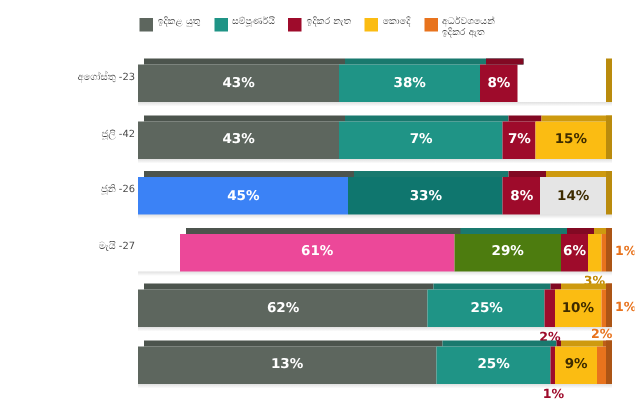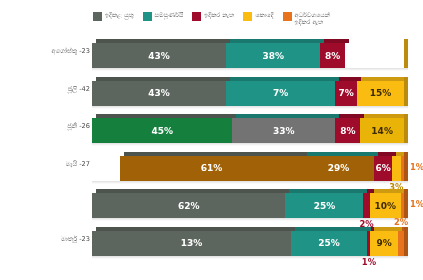--- a/index.html
+++ b/index.html
@@ -137,50 +137,50 @@
           <div class="top3d" style="width: 46.8px; left: 4px; background: rgb(206, 154, 15);"></div>
           <span>15%</span>
         </div>
         <div class="side3d" style="background: rgb(186, 139, 13);"></div>
       </div>
       <div class="shadow"></div>
     </div>
     <div class="row" style="top: 77px;">
       <div class="row-label">ජූනි -26</div>
       <div class="bar">
-        <div class="seg" style="width: 140.4px; background: #15803d;">
+        <div class="seg" style="width: 140.4px; background: #3b82f6;">
           <div class="top3d" style="width: 140.4px; left: 4px; background: rgb(76, 84, 77);"></div>
           <span>45%</span>
         </div>
-        <div class="seg" style="width: 102.96px; background: #737373;">
+        <div class="seg" style="width: 102.96px; background: #0f766e;">
           <div class="top3d" style="width: 102.96px; left: 4px; background: rgb(25, 121, 110);"></div>
           <span>33%</span>
         </div>
         <div class="seg" style="width: 24.96px; background: rgb(158, 11, 43);">
           <div class="top3d" style="width: 24.96px; left: 4px; background: rgb(130, 9, 35);"></div>
           <span>8%</span>
         </div>
-        <div class="seg yellow" style="width: 43.68px; background: #eab308; text-align: right;">
+        <div class="seg yellow" style="width: 43.68px; background: #e5e5e5; text-align: right;">
           <div class="top3d" style="width: 43.68px; left: 4px; background: rgb(206, 154, 15);"></div>
           <span>14%</span>
         </div>
         <div class="side3d" style="background: rgb(186, 139, 13);"></div>
       </div>
       <div class="shadow"></div>
     </div>
     <div class="row" style="top: 114.5px;">
       <div class="row-label">මැයි -27</div>
       <div class="callout" style="color: rgb(192, 136, 0); left: 373.2px; top: 31px;">3%</div>
       <div class="callout" style="color: rgb(232, 115, 29); left: 394px; top: 11px;">1%</div>
       <div class="bar">
-        <div class="seg" style="width: 190.32px; background: #a16207; margin-left: 28px;">
+        <div class="seg" style="width: 190.32px; background: #ec4899; margin-left: 28px;">
           <div class="top3d" style="width: 190.32px; left: 4px; background: rgb(76, 84, 77);"></div>
           <span>61%</span>
         </div>
-        <div class="seg" style="width: 74px; background: #a16207;">
+        <div class="seg" style="width: 74px; background: #4d7c0f;">
           <div class="top3d" style="width: 90.48px; left: 4px; background: rgb(25, 121, 110);"></div>
           <span>29%</span>
         </div>
         <div class="seg" style="width: 18.72px; background: rgb(158, 11, 43);">
           <div class="top3d" style="width: 18.72px; left: 4px; background: rgb(130, 9, 35);"></div>
           <span>6%</span>
         </div>
         <div class="seg yellow" style="width: 9.36px; background: rgb(251, 188, 18);">
           <div class="top3d" style="width: 9.36px; left: 4px; background: rgb(206, 154, 15);"></div>
         </div>
@@ -211,21 +211,20 @@
           <span>10%</span>
         </div>
         <div class="seg" style="width: 3.12px; background: rgb(232, 115, 29);">
           <div class="top3d" style="width: 3.12px; left: 4px; background: rgb(190, 94, 24);"></div>
         </div>
         <div class="side3d" style="background: rgb(172, 85, 21);"></div>
       </div>
       <div class="shadow"></div>
     </div>
     <div class="row" style="top: 189.5px;">
-      <div class="row-label">මාර්තු -23</div>
       <div class="callout" style="color: rgb(158, 11, 43); left: 345.824px; top: 31px;">1%</div>
       <div class="callout" style="color: rgb(232, 115, 29); left: 377.941px; top: -9px;">2%</div>
       <div class="bar">
         <div class="seg" style="width: 198.824px; background: rgb(93, 102, 94);">
           <div class="top3d" style="width: 198.824px; left: 4px; background: rgb(76, 84, 77);"></div>
           <span>13%</span>
         </div>
         <div class="seg" style="width: 76.4706px; background: rgb(31, 148, 134);">
           <div class="top3d" style="width: 76.4706px; left: 4px; background: rgb(25, 121, 110);"></div>
           <span>25%</span>

